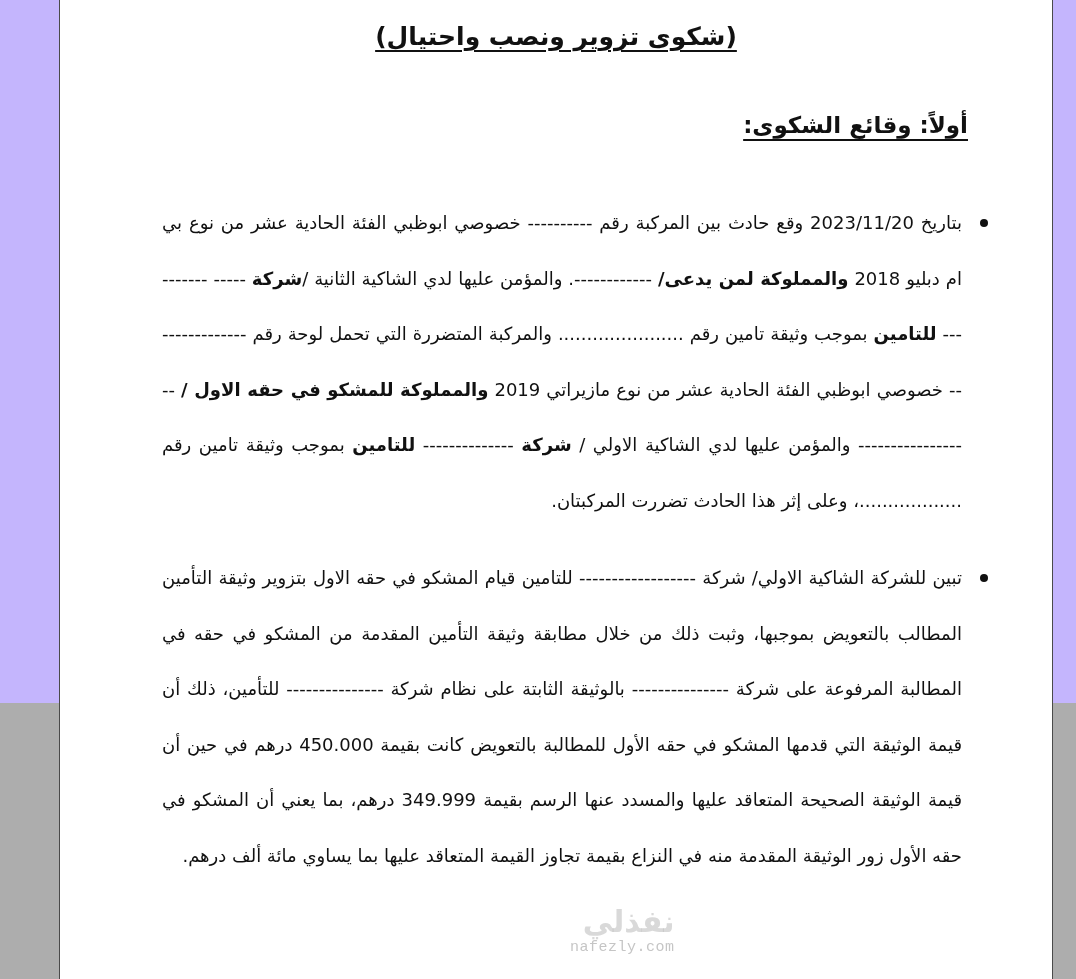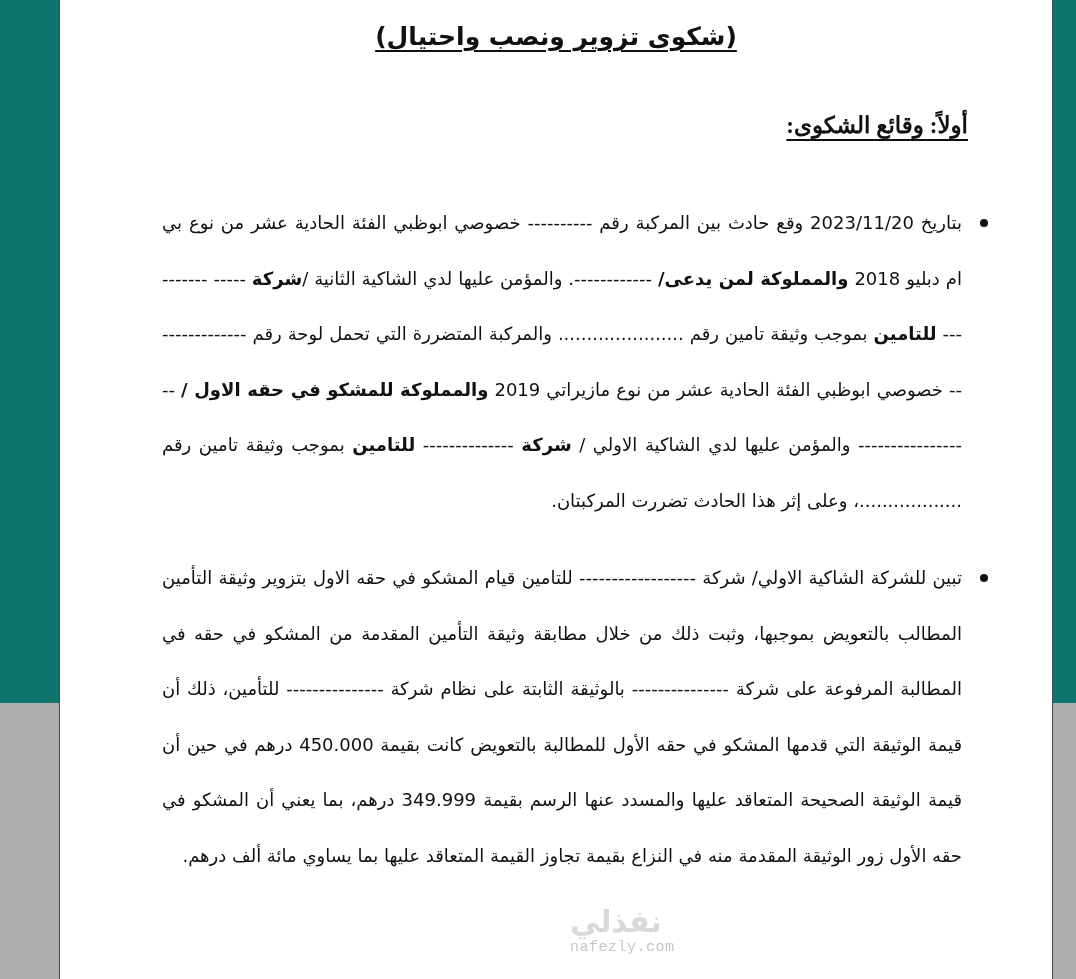--- a/index.html
+++ b/index.html
@@ -7,21 +7,21 @@
       padding: 0;
       width: 1076px;
       height: 979px;
       overflow: hidden;
       background: #adadad;
     }
     .viewer {
       position: relative;
       width: 1076px;
       height: 703px;
-      background: #0f766e;
+      background: #c4b5fd;
     }
     .page {
       position: absolute;
       left: 59px;
       top: 0;
       width: 992px;
       height: 979px;
       background: #ffffff;
       border-left: 1px solid #4a4a4a;
       border-right: 1px solid #4a4a4a;
@@ -44,21 +44,20 @@
     }
     .section-heading {
       position: absolute;
       top: 112px;
       right: 84px;
       font-size: 23px;
       font-weight: bold;
       text-decoration: underline;
       text-underline-offset: 6px;
       text-decoration-thickness: 2px;
-      font-family: Liberation Serif, serif;
     }
     .bullets {
       position: absolute;
       top: 195px;
       right: 90px;
       width: 800px;
       margin: 0;
       padding: 0;
       list-style: none;
     }
@@ -78,21 +77,21 @@
       width: 8px;
       height: 8px;
       border-radius: 50%;
       background: #111;
     }
     .bullet-item b { font-weight: bold; }
     .watermark {
       position: absolute;
       left: 510px;
       top: 905px;
-      text-align: left;
+      text-align: right;
       color: rgba(150,150,150,0.55);
       font-family: "DejaVu Sans", sans-serif;
       pointer-events: none;
     }
     .watermark .wm-logo {
       font-size: 30px;
       font-weight: bold;
       line-height: 34px;
       color: rgba(170,170,170,0.45);
     }

